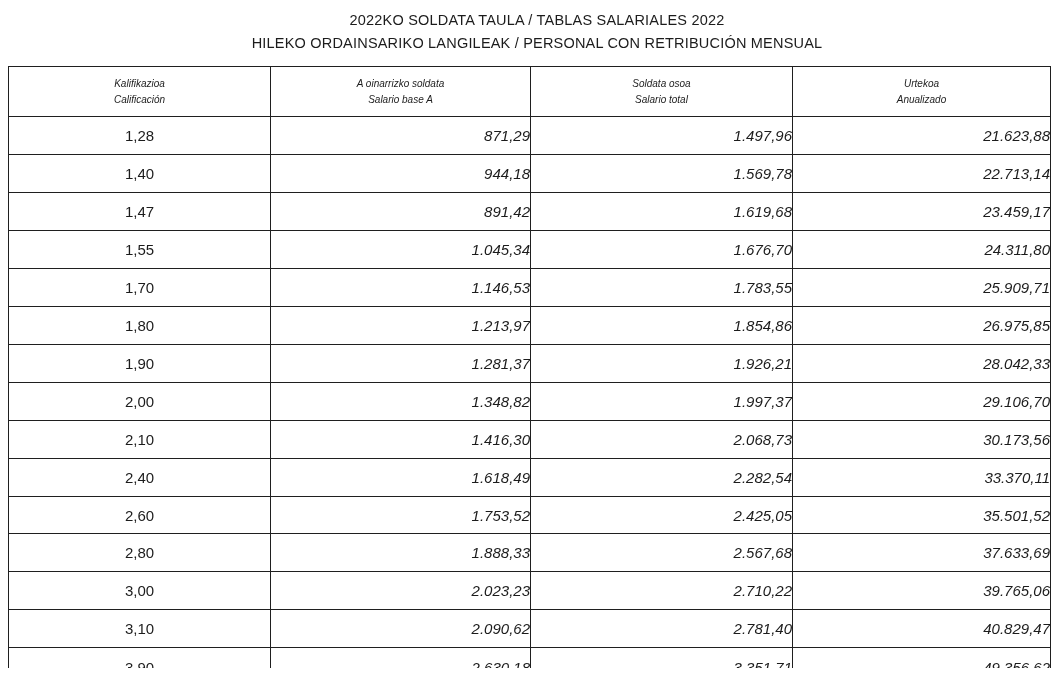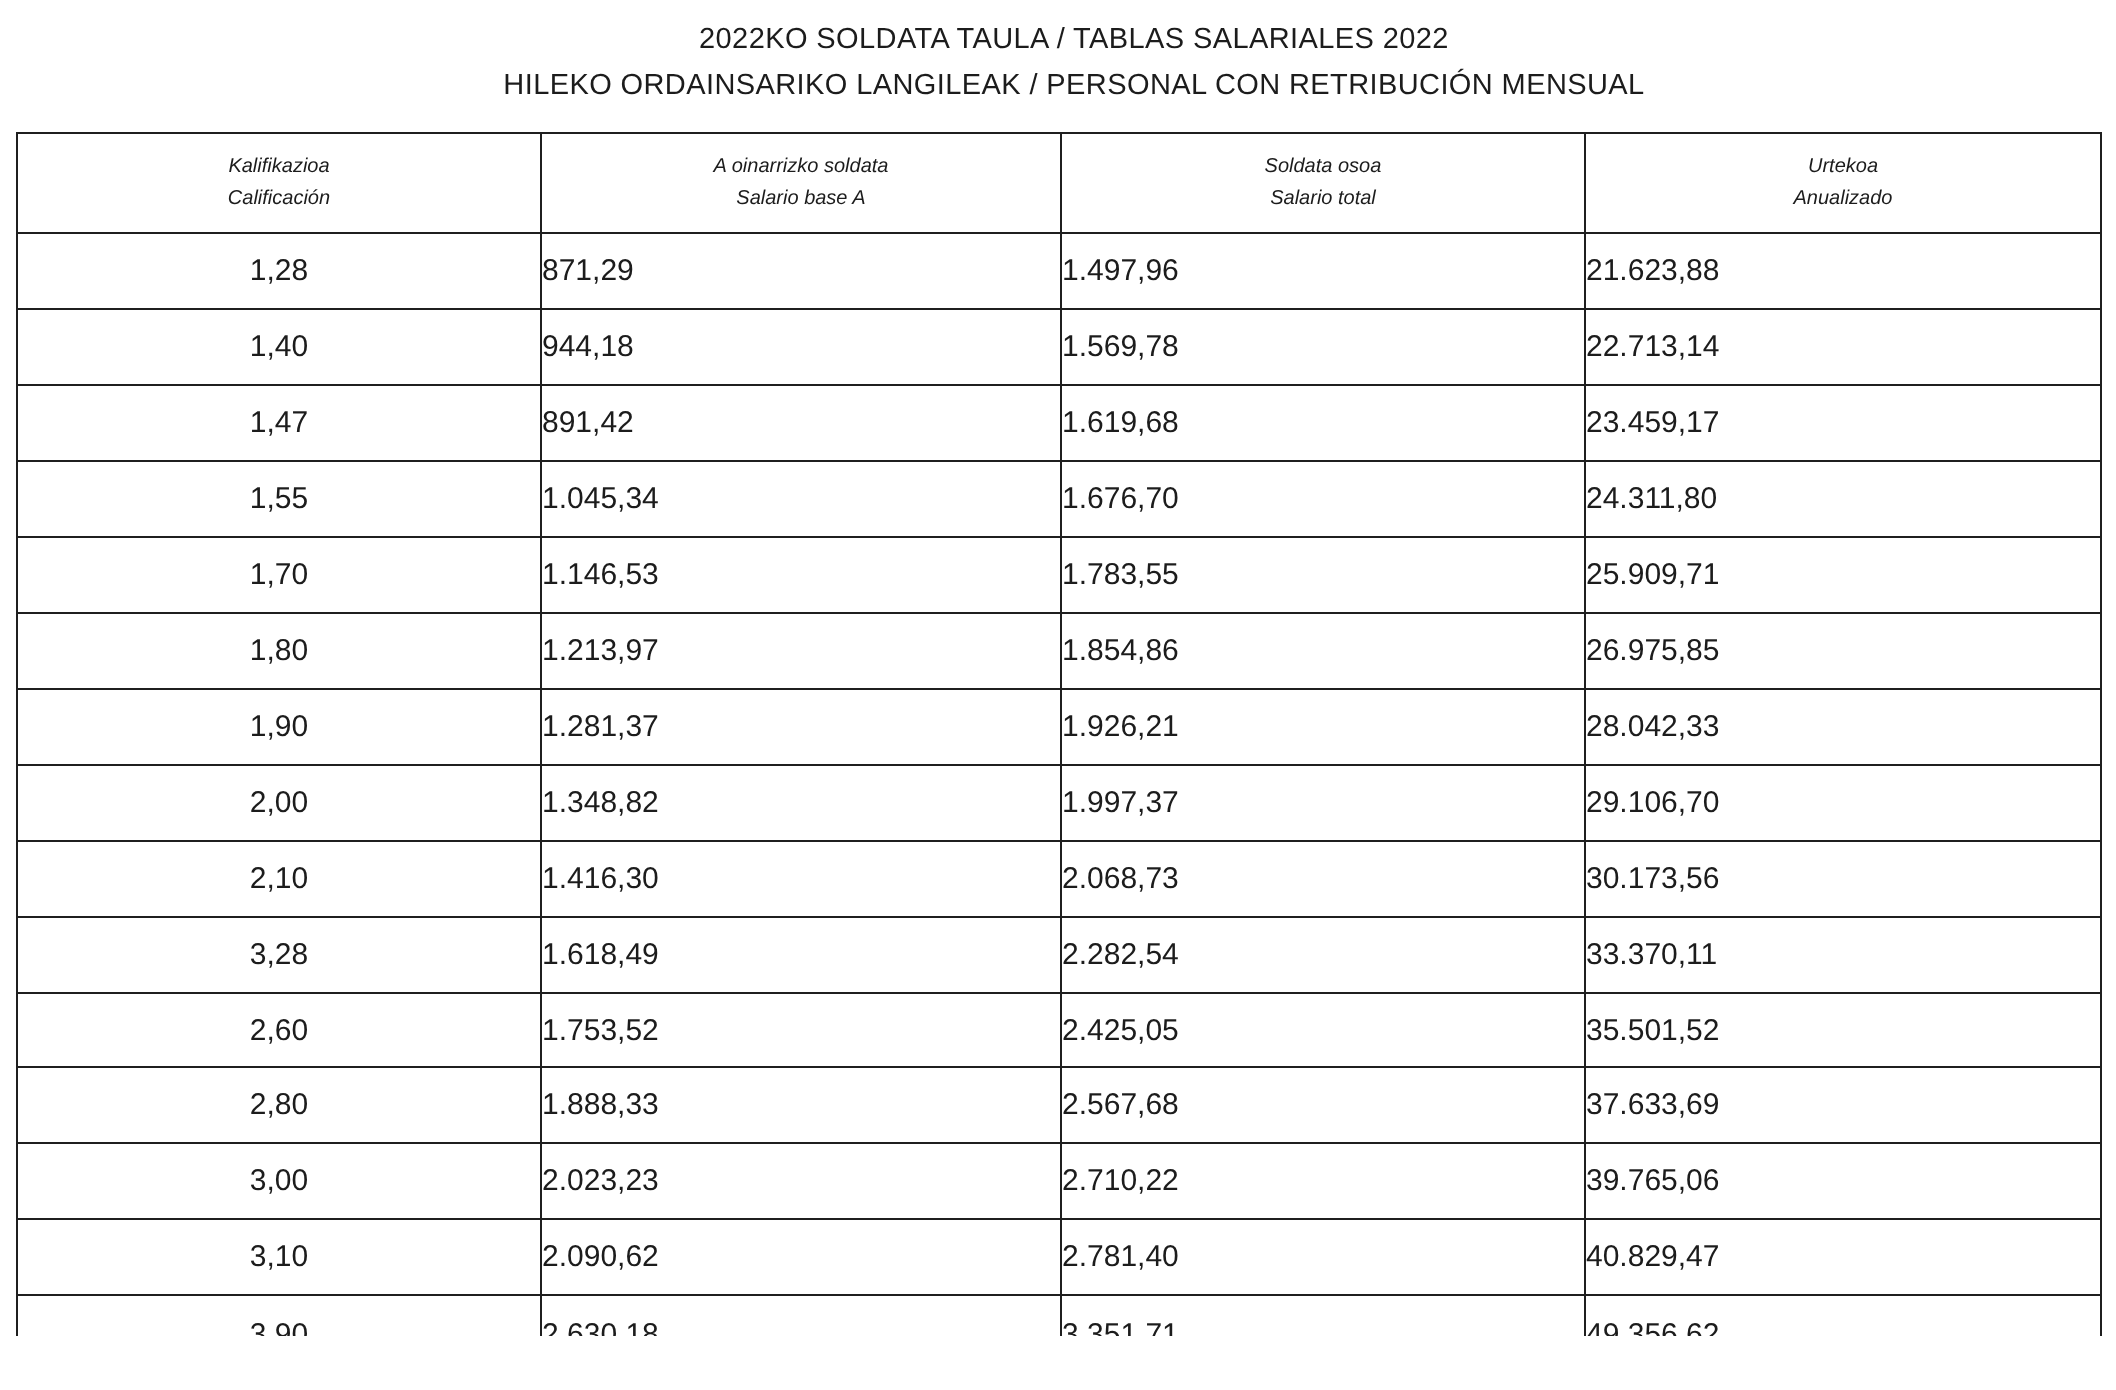--- a/index.html
+++ b/index.html
@@ -53,21 +53,21 @@
     font-size: 10px;
     line-height: 16px;
     text-align: center;
     color: #1c1c1c;
   }
   table.salary td {
     font-size: 15px;
     color: #1c1c1c;
   }
   td.c-center { text-align: center; margin-left: 43px; }
-  td.c-num    { padding-right: 14px; }
+  td.c-num    { text-align: right; padding-right: 14px; font-style: italic; }
   table.salary tbody tr:last-child td { border-bottom-width: 2px; }
 </style>
 </head>
 <body>
 
 <div class="page">
 
   <div class="titles">
     <div>2022KO SOLDATA TAULA / TABLAS SALARIALES 2022</div>
     <div>HILEKO ORDAINSARIKO LANGILEAK / PERSONAL CON RETRIBUCIÓN MENSUAL</div>
@@ -160,21 +160,21 @@
   </tr>
 
   <tr>
     <td class="c-center">2,10</td>
     <td class="c-num">1.416,30</td>
     <td class="c-num">2.068,73</td>
     <td class="c-num">30.173,56</td>
   </tr>
 
   <tr>
-    <td class="c-center">3,28</td>
+    <td class="c-center">2,40</td>
     <td class="c-num">1.618,49</td>
     <td class="c-num">2.282,54</td>
     <td class="c-num">33.370,11</td>
   </tr>
 
   <tr>
     <td class="c-center">2,60</td>
     <td class="c-num">1.753,52</td>
     <td class="c-num">2.425,05</td>
     <td class="c-num">35.501,52</td>

